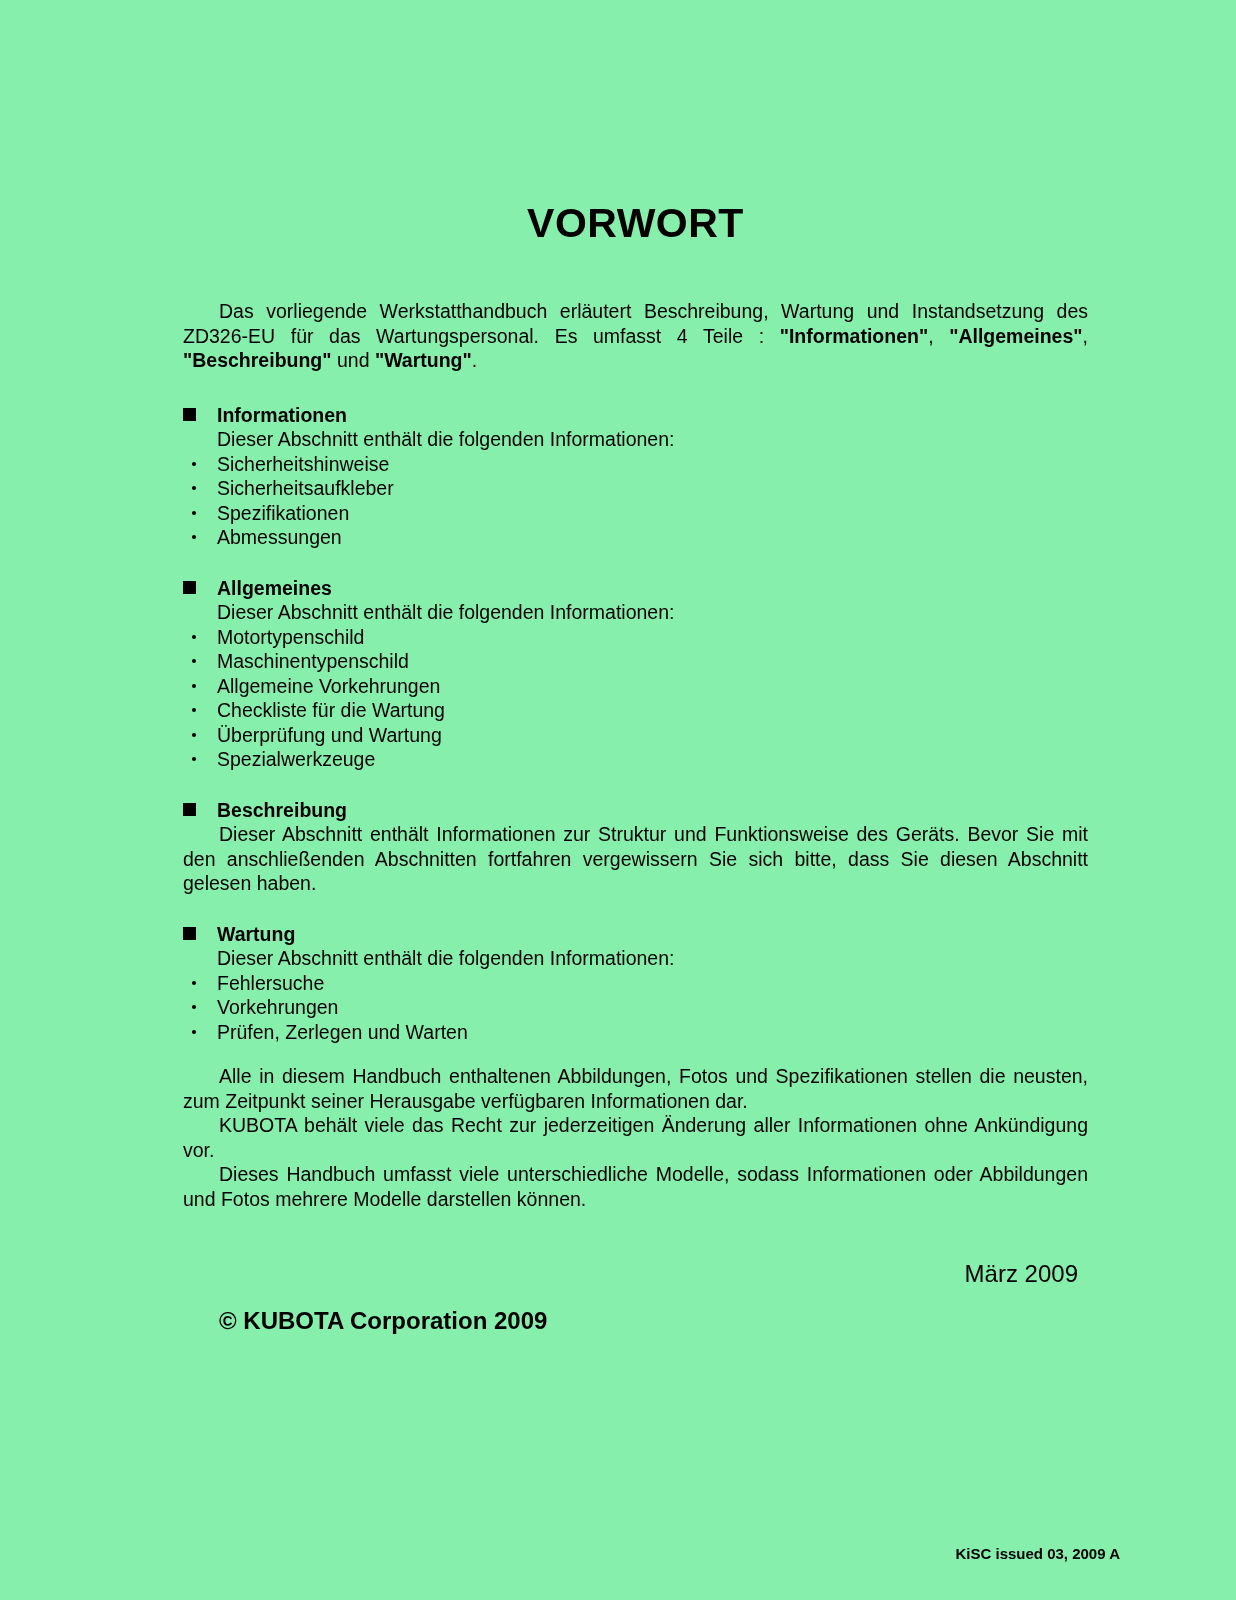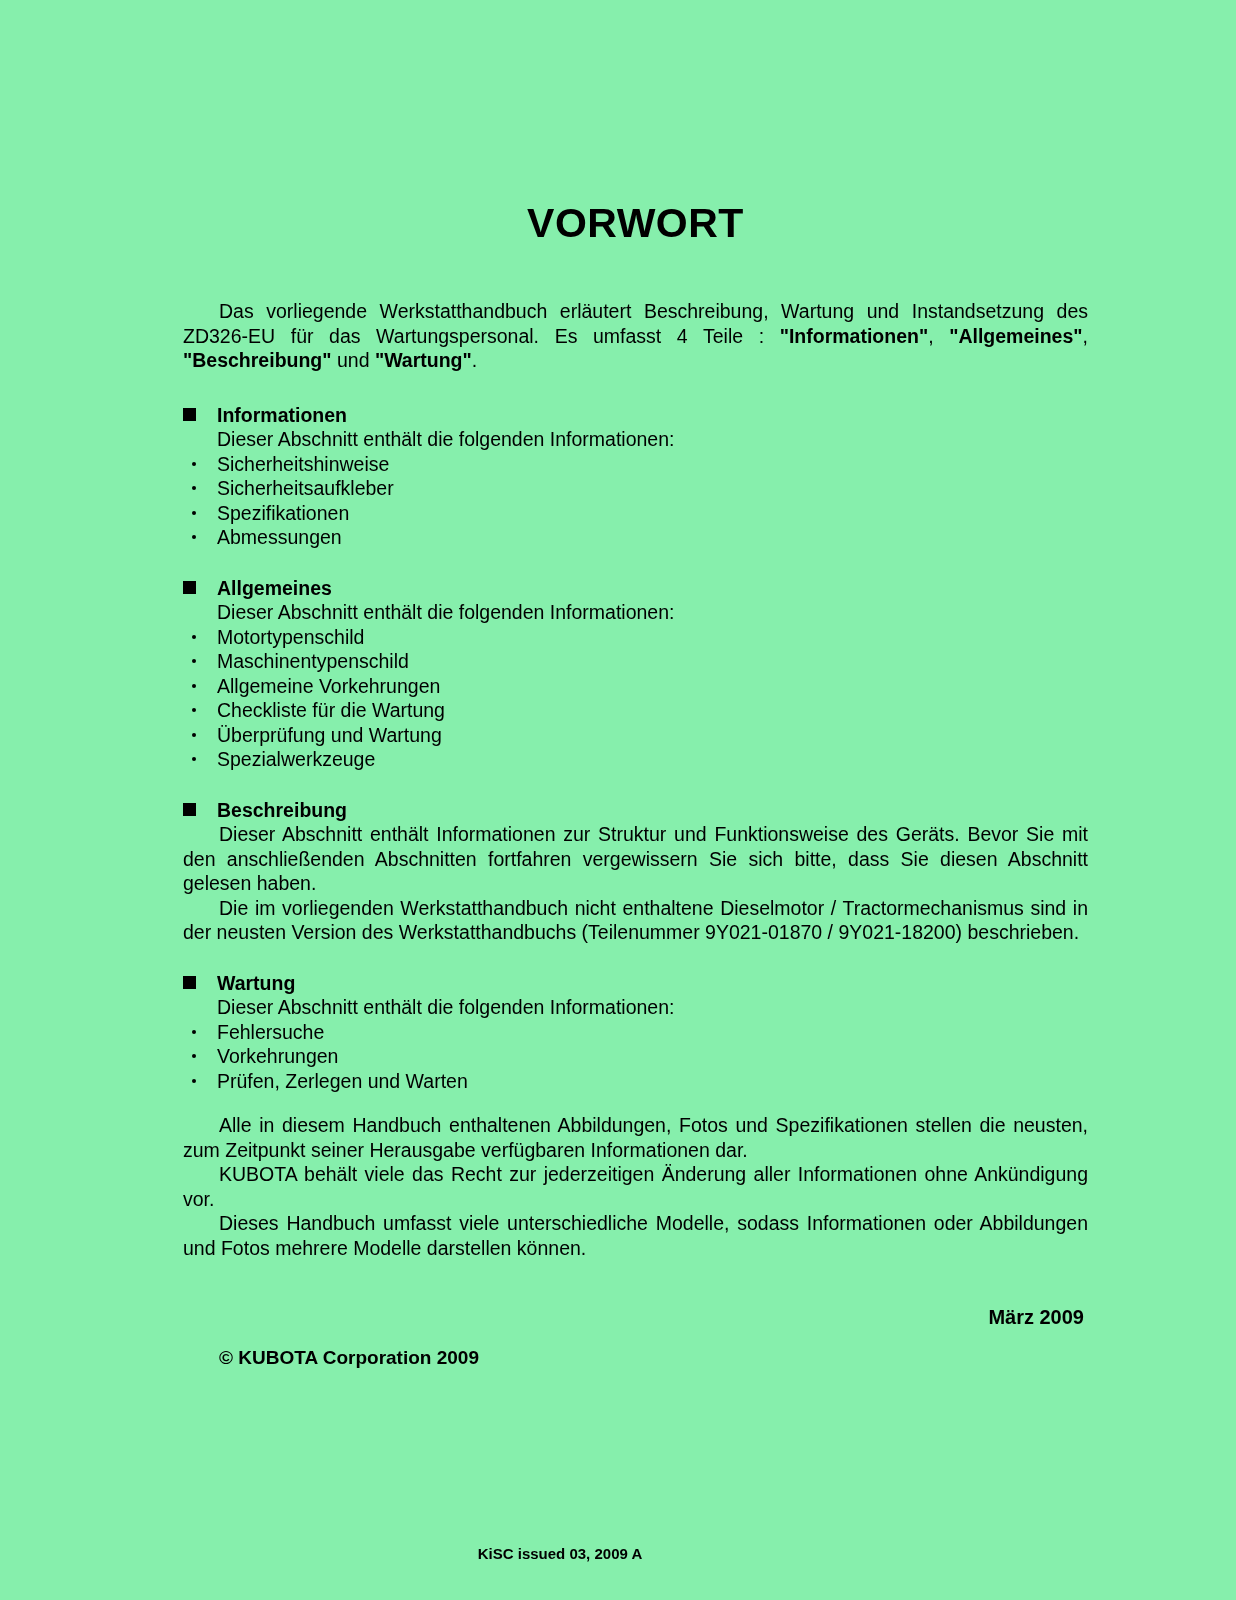--- a/index.html
+++ b/index.html
@@ -107,43 +107,43 @@
     line-height: 24.5px;
     text-align: justify;
     text-justify: inter-word;
     text-indent: 36px;
   }
 
   .closing { margin-top: 20px; }
 
   
   .date-line {
-    margin: 0;
+    margin: 6px;
     padding-top: 45px;
     text-align: right;
-    font-size: 20px;
-    font-weight: bold;
+    font-size: 24px;
+    font-weight: normal;
     line-height: 24.5px;
     padding-right: 4px;
   }
   .copyright {
     margin: 0;
     padding-top: 16px;
     padding-left: 36px;
-    font-size: 19px;
+    font-size: 24px;
     font-weight: bold;
     line-height: 24.5px;
   }
 
   .page-footer {
     position: absolute;
     left: 0;
     right: 0;
     bottom: 38px;
-    text-align: center;
+    text-align: right;
     padding-right: 116px;
     font-size: 15px;
     font-weight: bold;
     color: #000000;
   }
 </style>
 </head>
 <body>
 
 <div class="page">
@@ -182,21 +182,20 @@
         <li><span class="dot"></span><span>Spezialwerkzeuge</span></li>
       </ul>
     </div>
 
     <div class="section">
       <div class="section-head">
         <span class="sq-bullet"></span>
         <span class="label">Beschreibung</span>
       </div>
       <p class="para">Dieser Abschnitt enthält Informationen zur Struktur und Funktionsweise des Geräts. Bevor Sie mit den anschließenden Abschnitten fortfahren vergewissern Sie sich bitte, dass Sie diesen Abschnitt gelesen haben.</p>
-      <p class="para">Die im vorliegenden Werkstatthandbuch nicht enthaltene Dieselmotor / Tractormechanismus sind in der neusten Version des Werkstatthandbuchs (Teilenummer 9Y021-01870 / 9Y021-18200) beschrieben.</p>
     </div>
 
     <div class="section">
       <div class="section-head">
         <span class="sq-bullet"></span>
         <span class="label">Wartung</span>
       </div>
       <p class="section-sub">Dieser Abschnitt enthält die folgenden Informationen:</p>
       <ul class="items">
         <li><span class="dot"></span><span>Fehlersuche</span></li>

